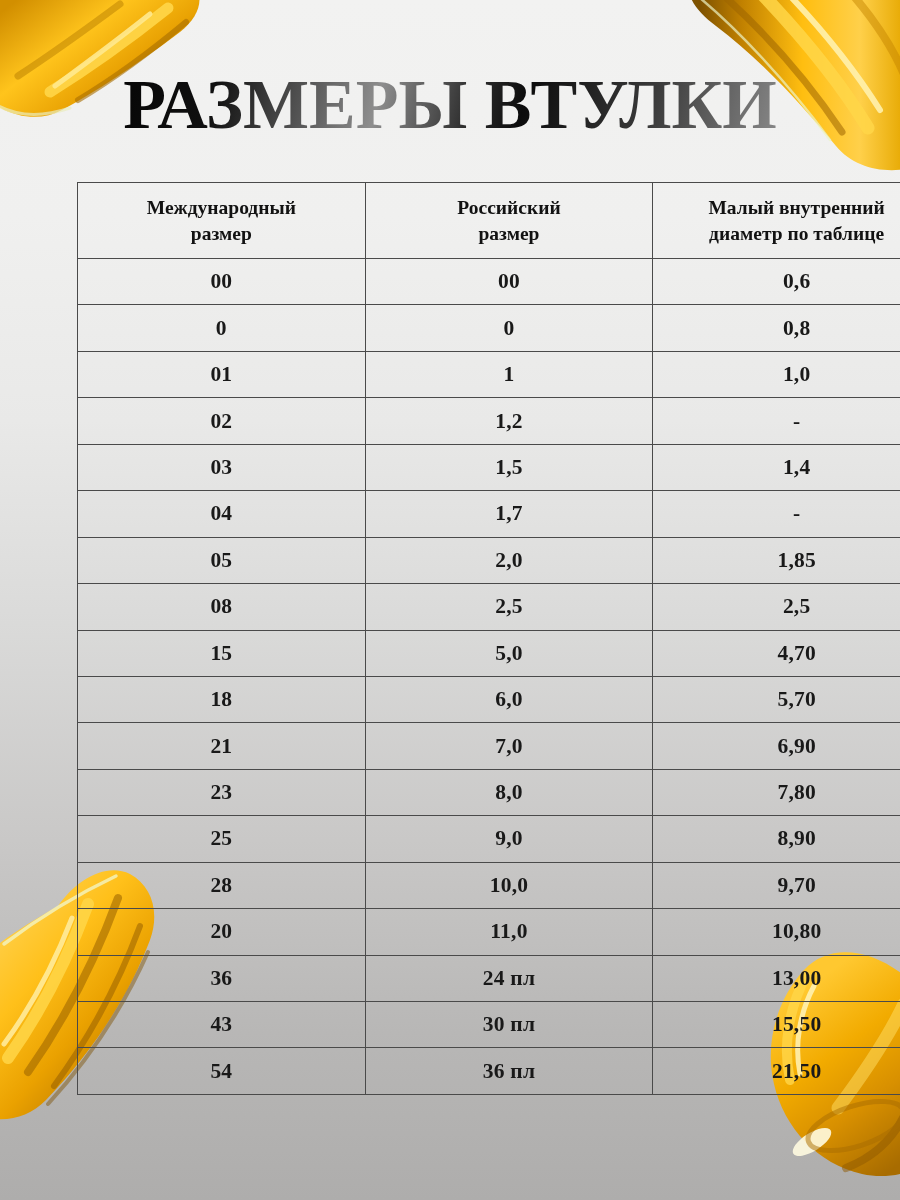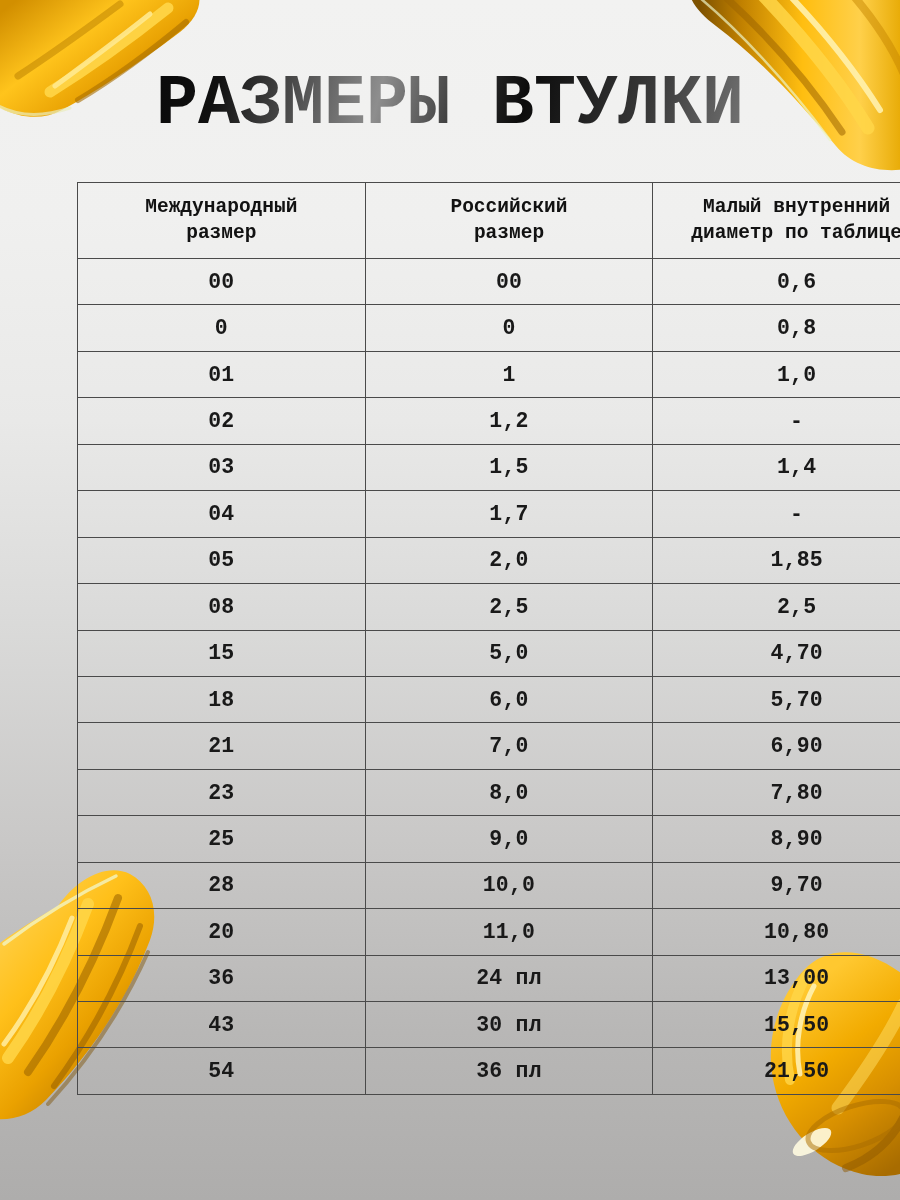--- a/index.html
+++ b/index.html
@@ -1,21 +1,21 @@
 <!DOCTYPE html>
 <html><head>
 <meta charset="utf-8">
 <style>
   html,body { margin:0; padding:0; }
   .canvas {
     position:relative;
     width:900px; height:1200px;
     overflow:hidden;
     background:linear-gradient(180deg,#f2f2f1 0%,#f0f0ef 18%,#e9e9e8 35%,#dadad9 52%,#c9c8c7 70%,#b8b7b6 86%,#aeadac 100%);
-    font-family:Liberation Mono, monospace;
+    font-family:Liberation Serif, serif;
   }
   .smears { position:absolute; inset:0; pointer-events:none; }
   .title {
     position:absolute; top:70px; left:0; width:900px;
     text-align:center;
     font-size:70px; font-weight:800; letter-spacing:0px; line-height:1.0;
     background:linear-gradient(104deg,#000 6%,#101010 24%,#8e8e8e 42%,#2f2f2f 52%,#0c0c0c 58%,#3a3a3a 72%,#8a8a8a 87%,#000 98%);
     -webkit-background-clip:text; background-clip:text;
     color:#0a0a0a; -webkit-text-fill-color:transparent;
     white-space:nowrap;

